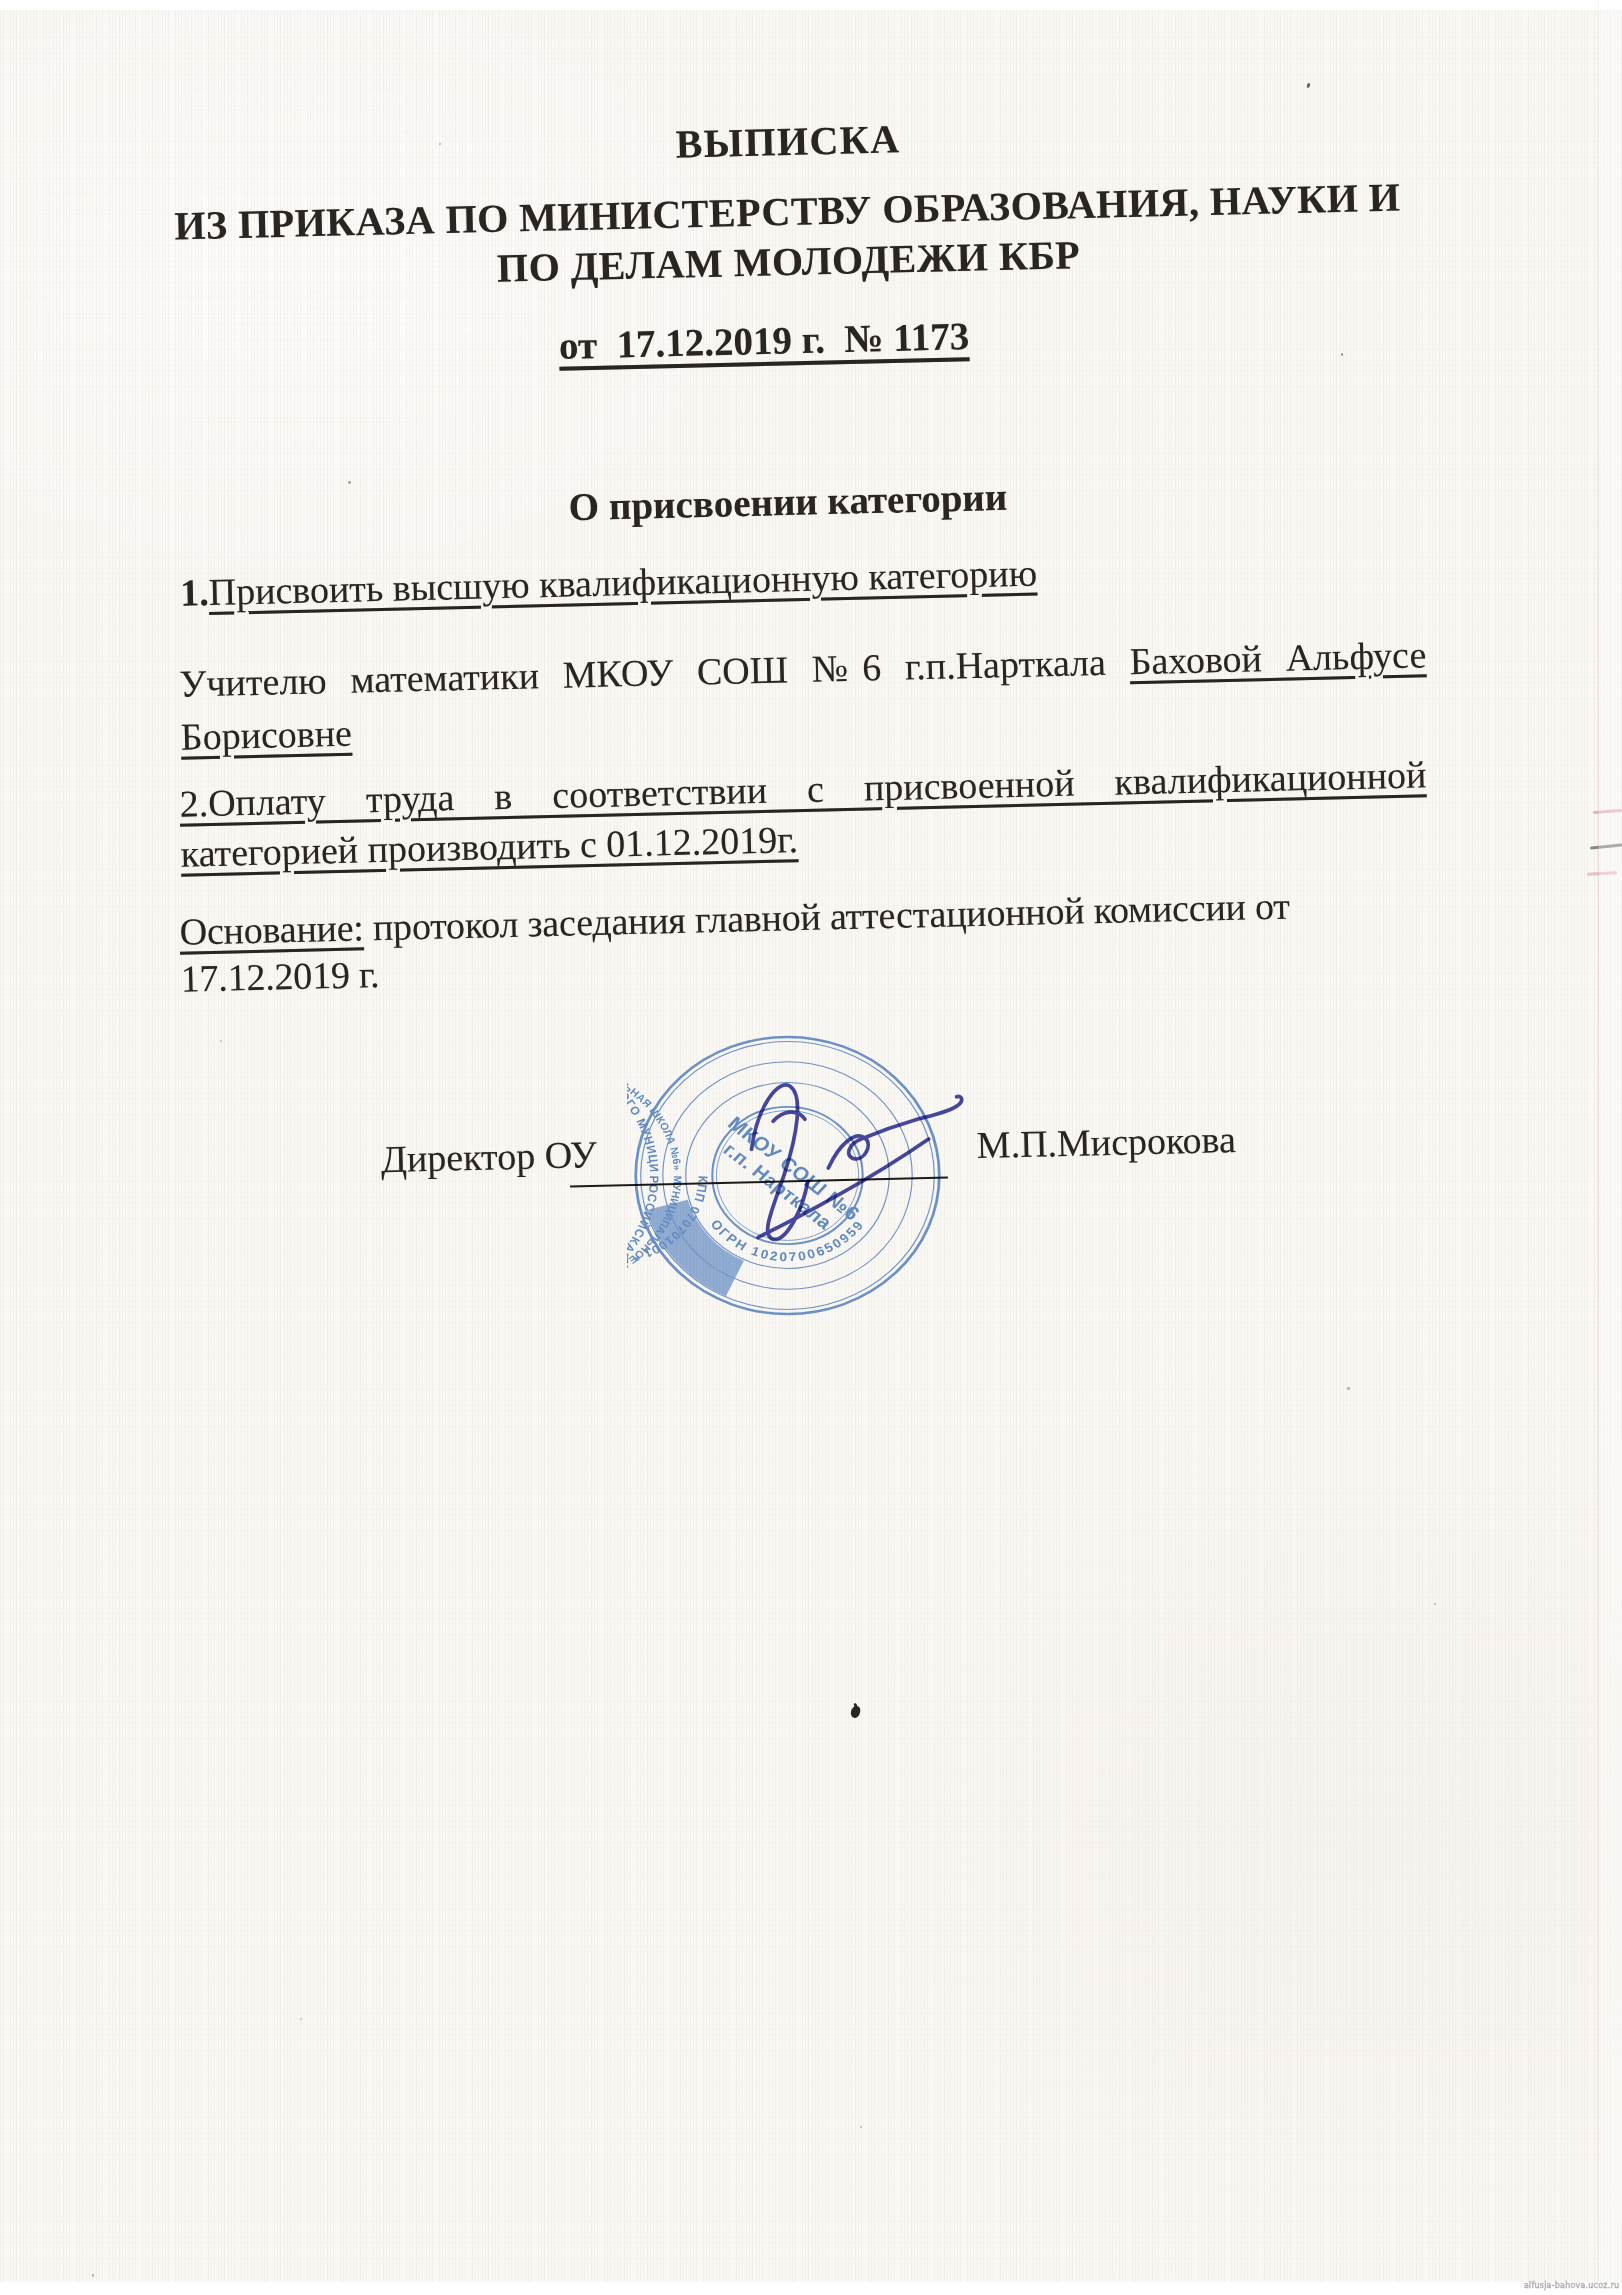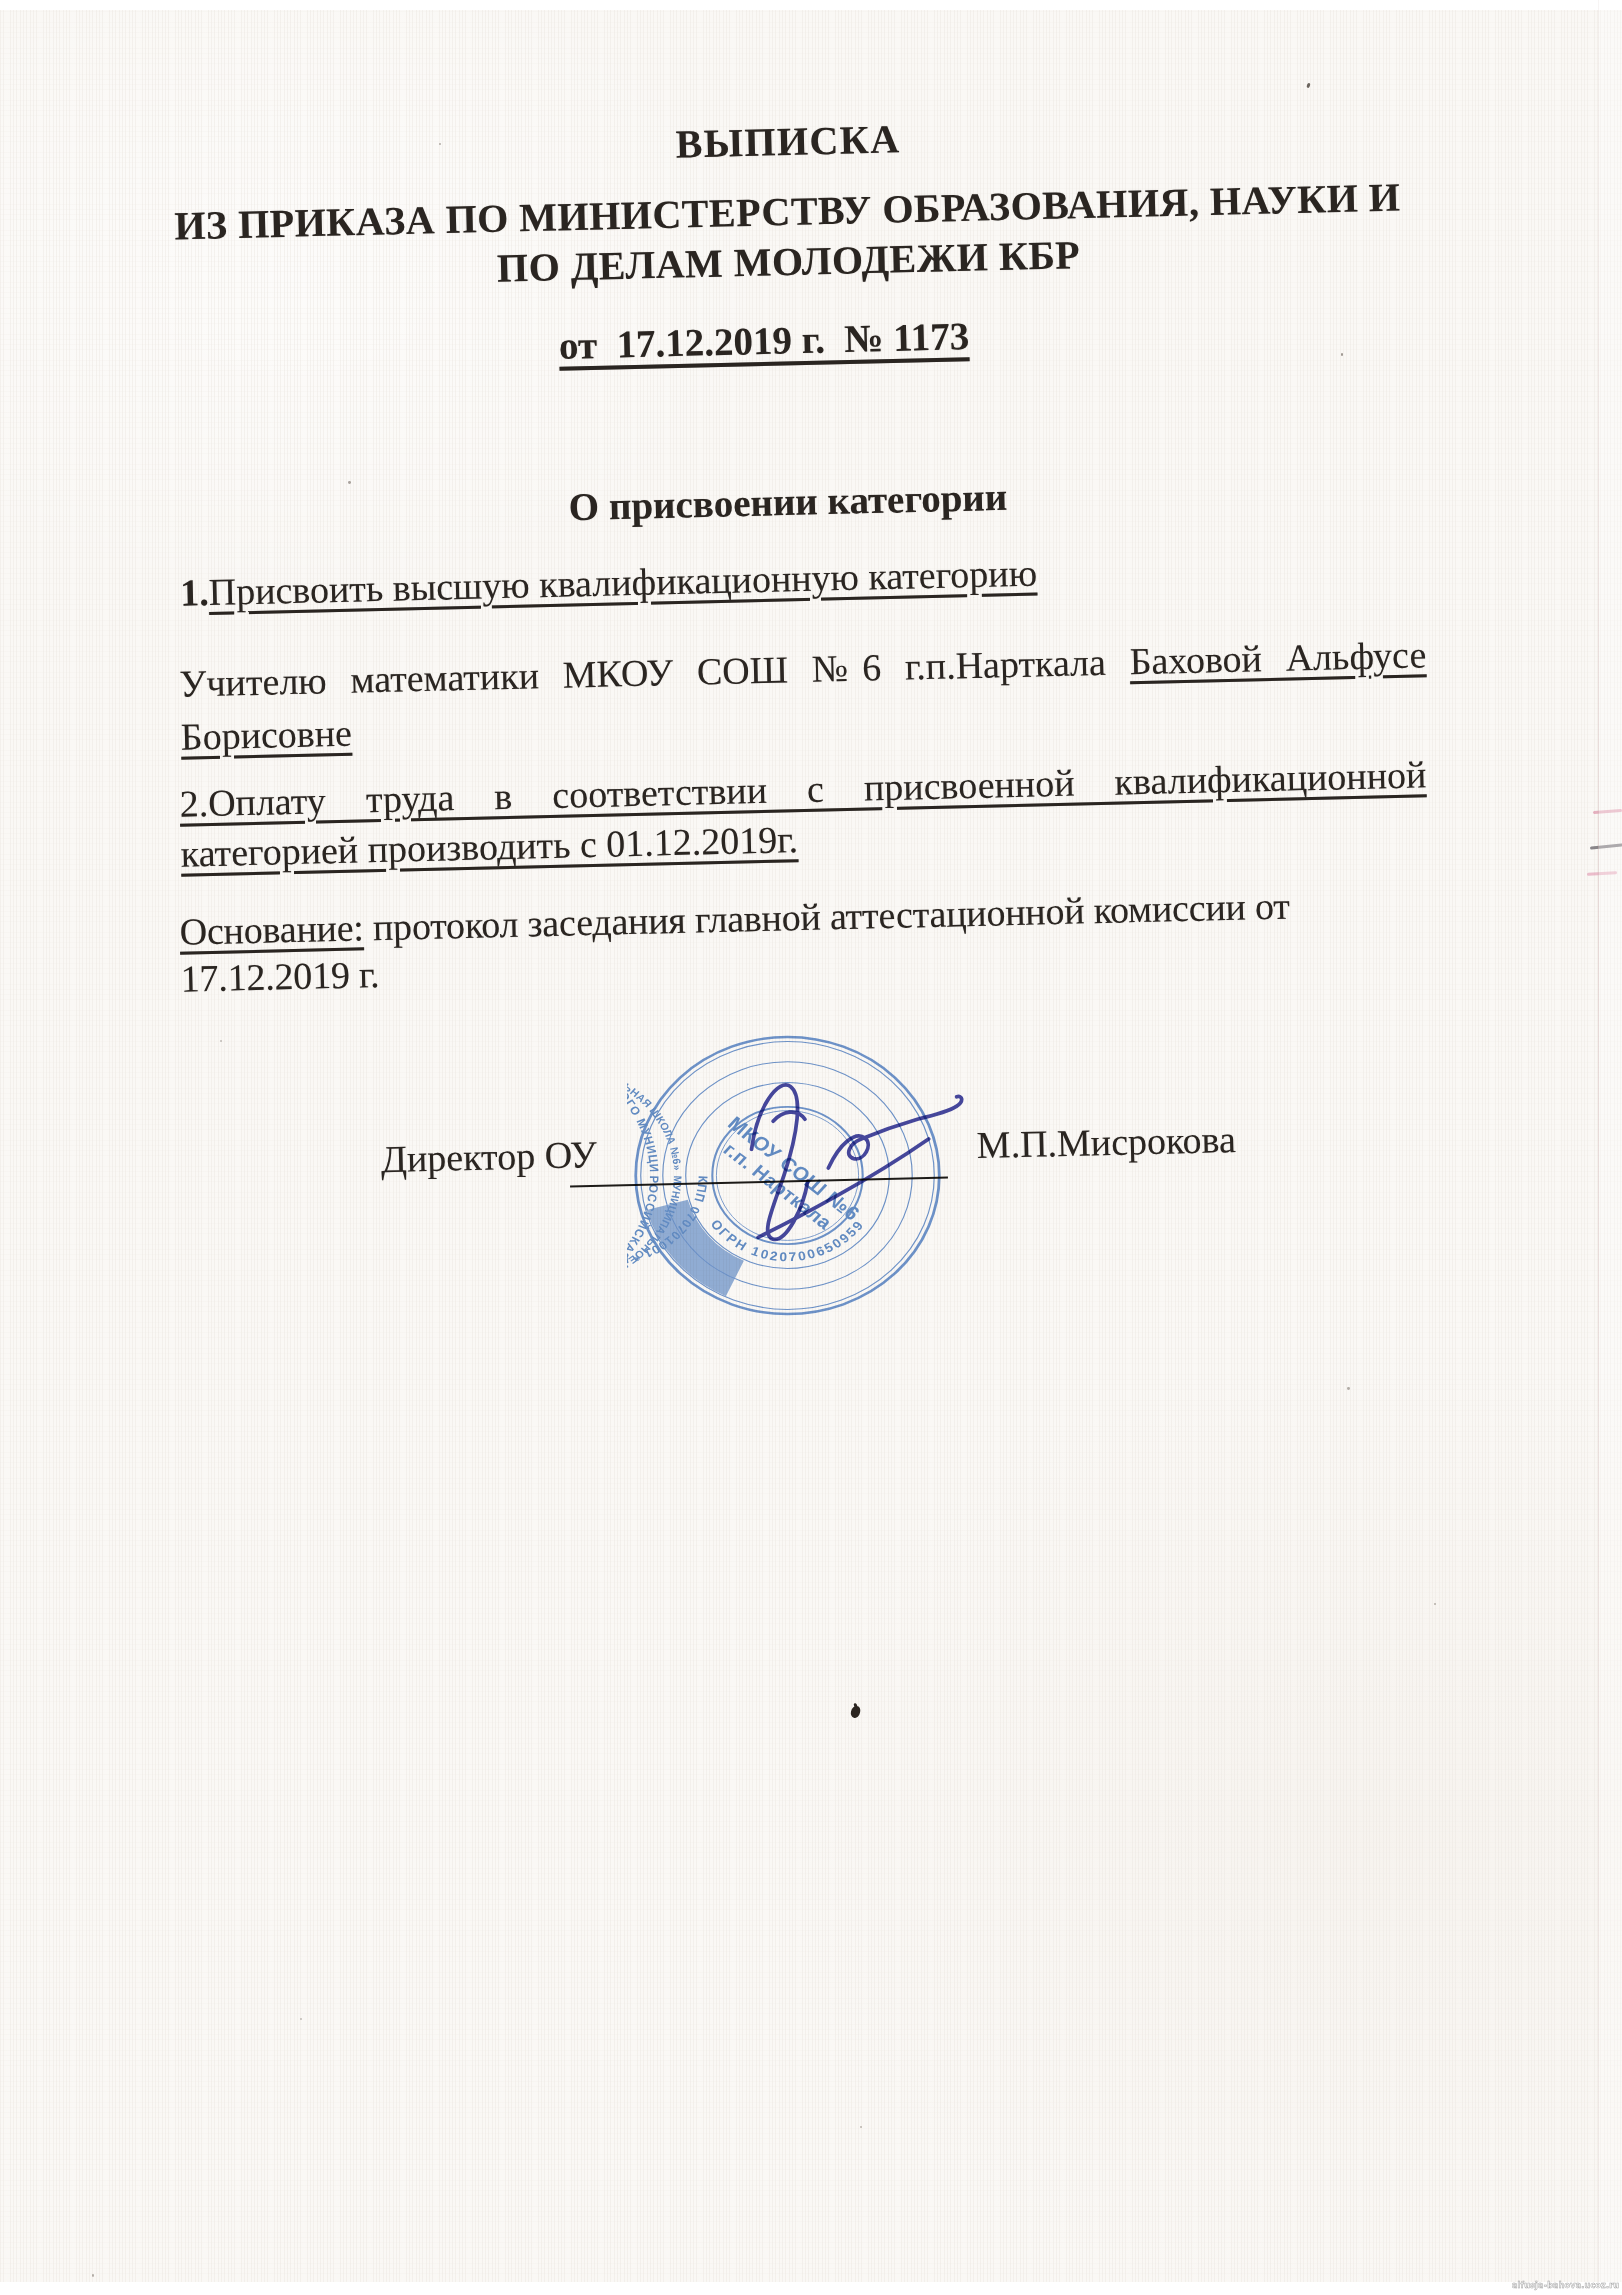--- a/index.html
+++ b/index.html
@@ -61,21 +61,21 @@
 
   .blot{position:absolute;left:851px;top:1706px;width:9px;height:12.2px;background:#2b2520;
     border-radius:58% 42% 52% 48%;transform:rotate(12deg);}
   .blot-tail{position:absolute;left:854px;top:1703px;width:3.3px;height:4.7px;background:#2b2520;border-radius:50%;transform:rotate(-25deg);}
   .speck{position:absolute;border-radius:50%;}
   .pen-mark{position:absolute;border-radius:1.4px;}
 
   .watermark{
     position:absolute;right:3.8px;bottom:4.7px;
     font-family:"DejaVu Sans","Liberation Sans",sans-serif;
-    font-weight:bold;font-size:8px;letter-spacing:0.2px;
+    font-weight:normal;font-size:8px;letter-spacing:0.2px;
     color:rgba(255,255,255,0.05);
     text-align:center;
     -webkit-text-stroke:0.5px #a2a2a2;
   }
 </style>
 </head>
 <body>
 
 <div class="page">
   <div class="texture"></div>

